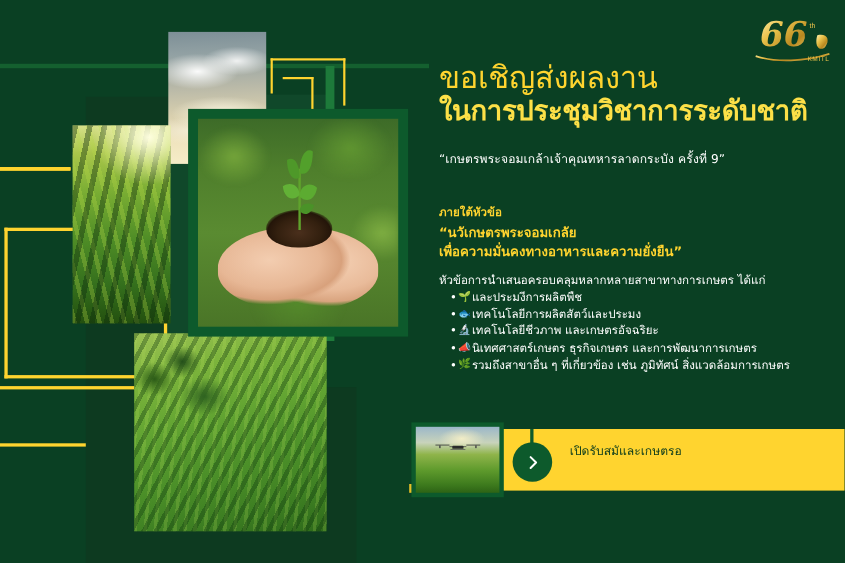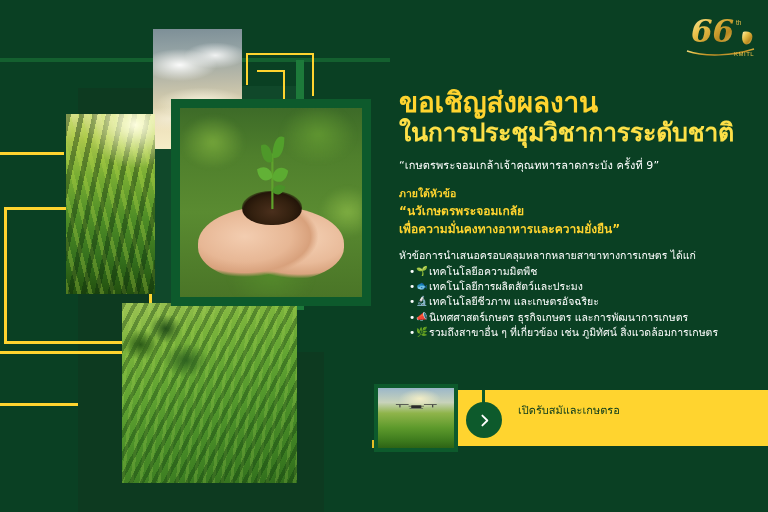--- a/index.html
+++ b/index.html
@@ -150,38 +150,37 @@
   }
 
   .title-block{
     position:absolute;
     left:5px; top:55px;
     width:360px;
   }
   .title-1{
     color:#ffd42f;
     font-size:28px;
-    font-weight:bold;
+    font-weight:normal;
     line-height:1.12;
     letter-spacing:-.2px;
     white-space:nowrap;
-    margin-top:32px;
   }
   .title-2{
     color:#fde047;
     font-size:25px;
     font-weight:bold;
     line-height:1.18;
     letter-spacing:-.3px;
     white-space:nowrap;
   }
   .title-quote{
     color:#ffffff;
     font-size:11px;
-    margin-top:8px;
+    margin-top:19px;
     letter-spacing:.1px;
     white-space:nowrap;
   }
 
   .theme-block{
     position:absolute;
     left:5px; top:186px;
     width:360px;
   }
   .theme-label{
@@ -369,21 +368,21 @@
       <div class="theme-line">“นวัเกษตรพระจอมเกลัย</div>
       <div class="theme-line">เพื่อความมั่นคงทางอาหารและความยั่งยืน”</div>
     </div>
 
     <div class="topics-block">
       <div class="topics-intro">หัวข้อการนำเสนอครอบคลุมหลากหลายสาขาทางการเกษตร ได้แก่</div>
 
       <div class="topic-row">
         <span class="topic-dot">•</span>
         <span class="topic-ico">🌱</span>
-        <span class="topic-text">เทคโนโลยีอความมิตพืช</span>
+        <span class="topic-text">และประมงีการผลิตพืช</span>
       </div>
 
       <div class="topic-row">
         <span class="topic-dot">•</span>
         <span class="topic-ico">🐟</span>
         <span class="topic-text">เทคโนโลยีการผลิตสัตว์และประมง</span>
       </div>
 
       <div class="topic-row">
         <span class="topic-dot">•</span>

